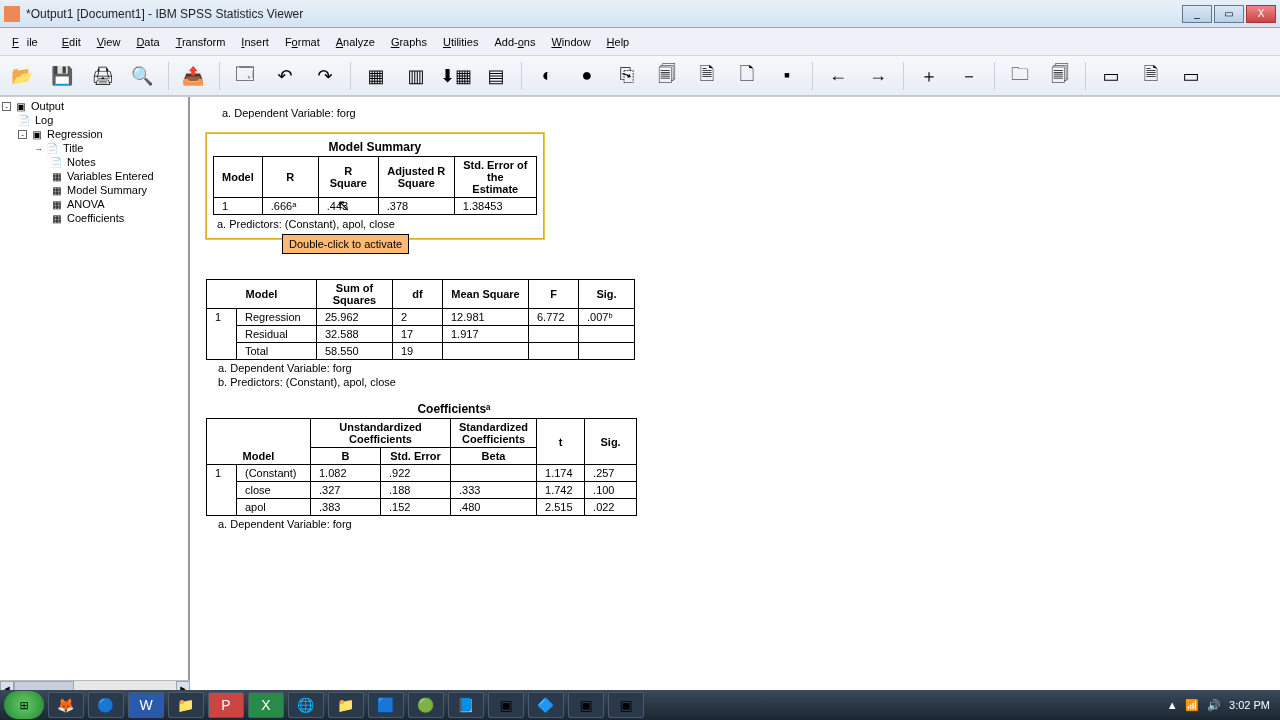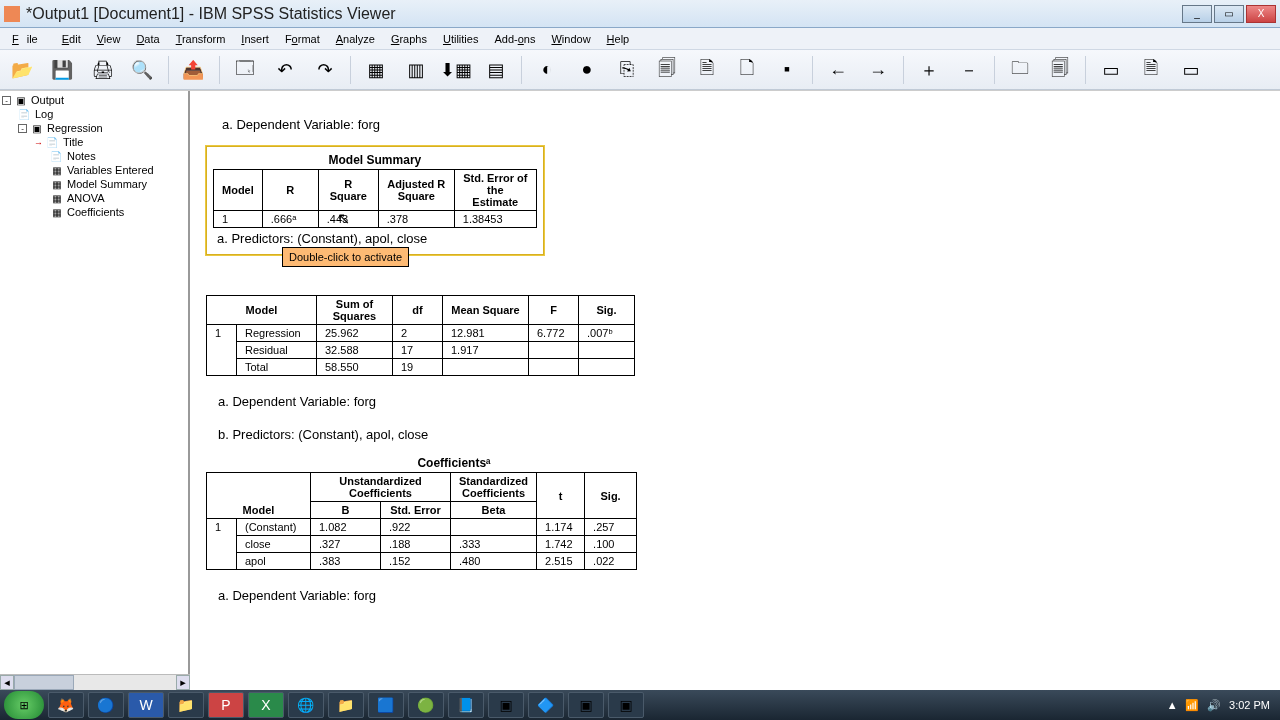--- a/index.html
+++ b/index.html
@@ -1,47 +1,47 @@
 <!DOCTYPE html>
 <html><head>
 <meta charset="utf-8">
 <style>
 * { box-sizing: border-box; margin: 0; padding: 0; }
 body { font-family: Tahoma, Arial, sans-serif; font-size: 11px; background: #fff; overflow: hidden; width: 1280px; height: 720px; position: relative; }
 
 
 .titlebar { height: 28px; background: linear-gradient(to bottom, #e8f0f8, #d4e4f4); display: flex; align-items: center; padding: 0 4px; border-bottom: 1px solid #8aa8c8; }
 .titlebar .icon { width: 16px; height: 16px; background: #e85; margin-right: 6px; }
-.titlebar .title { flex: 1; font-size: 16px; color: #222; }
+.titlebar .title { flex: 1; font-size: 12px; color: #222; }
 .titlebar .wincontrols { display: flex; gap: 2px; }
 .titlebar .wincontrols button { width: 30px; height: 18px; border: 1px solid #678; background: linear-gradient(#dce8f4,#b8d0e8); font-size: 10px; cursor: pointer; }
 .titlebar .wincontrols button.close { background: linear-gradient(#e88,#c44); color: #fff; border-color:#a33; }
 
 
-.menubar { height: 22px; background: #eef2f8; border-bottom: 1px solid #cfd8e4; display: flex; align-items: center; padding: 0 4px; }
+.menubar { height: 28px; background: #eef2f8; border-bottom: 1px solid #cfd8e4; display: flex; align-items: center; padding: 0 4px; }
 .menubar span { padding: 3px 8px; cursor: pointer; }
 .menubar span u { text-decoration: underline; }
 
 
 .toolbar { height: 40px; background: linear-gradient(#f6f8fc,#e8edf4); border-bottom: 1px solid #c0cad6; display: flex; align-items: center; padding: 0 6px; gap: 6px; }
 .toolbar .btn { width: 34px; height: 34px; border: 1px solid transparent; display: flex; align-items: center; justify-content: center; font-size: 18px; cursor: pointer; border-radius: 3px; }
 .toolbar .sep { width: 1px; height: 28px; background: #c8d0dc; margin: 0 2px; }
 
 
 .content { display: flex; height: 600px; border-top: 1px solid #ccc; }
 .tree-pane { width: 190px; background: #fff; border-right: 2px solid #999; overflow: auto; padding: 2px; }
 .tree-pane .node { display: flex; align-items: center; gap: 3px; padding: 1px 0; cursor: pointer; white-space: nowrap; }
 .tree-pane .node .tg { width: 9px; height: 9px; border: 1px solid #666; font-size: 8px; line-height: 7px; text-align: center; }
 .tree-pane .node .ic { width: 14px; height: 12px; display: inline-flex; align-items:center; justify-content:center; font-size:10px; }
 .tree-pane .indent1 { padding-left: 16px; }
 .tree-pane .indent2 { padding-left: 32px; }
 .tree-pane .indent3 { padding-left: 48px; }
 
 .output-pane { flex: 1; background: #fff; overflow: auto; padding: 8px 8px 8px 16px; position: relative; }
-.output-pane .note { font-size: 13px; color: #000; margin: 18px 0 2px 12px; }
+.output-pane .note { font-size: 11px; color: #000; margin: 2px 0 2px 12px; }
 
 
 .tbl-group { margin: 14px 0; position: relative; }
 .tbl-title { font-weight: bold; text-align: center; font-size: 12px; margin-bottom: 2px; }
 table.spss { border-collapse: collapse; font-size: 11px; }
 table.spss th, table.spss td { border: 1px solid #000; padding: 2px 8px; text-align: center; vertical-align: middle; }
 table.spss th { font-weight: bold; }
 table.spss td.lbl { text-align: left; }
 table.spss td.num { text-align: left; }
 .selected-box { border: 1px solid #d8b020; outline: 1px solid #eac840; padding: 6px; display: inline-block; position: relative; }

